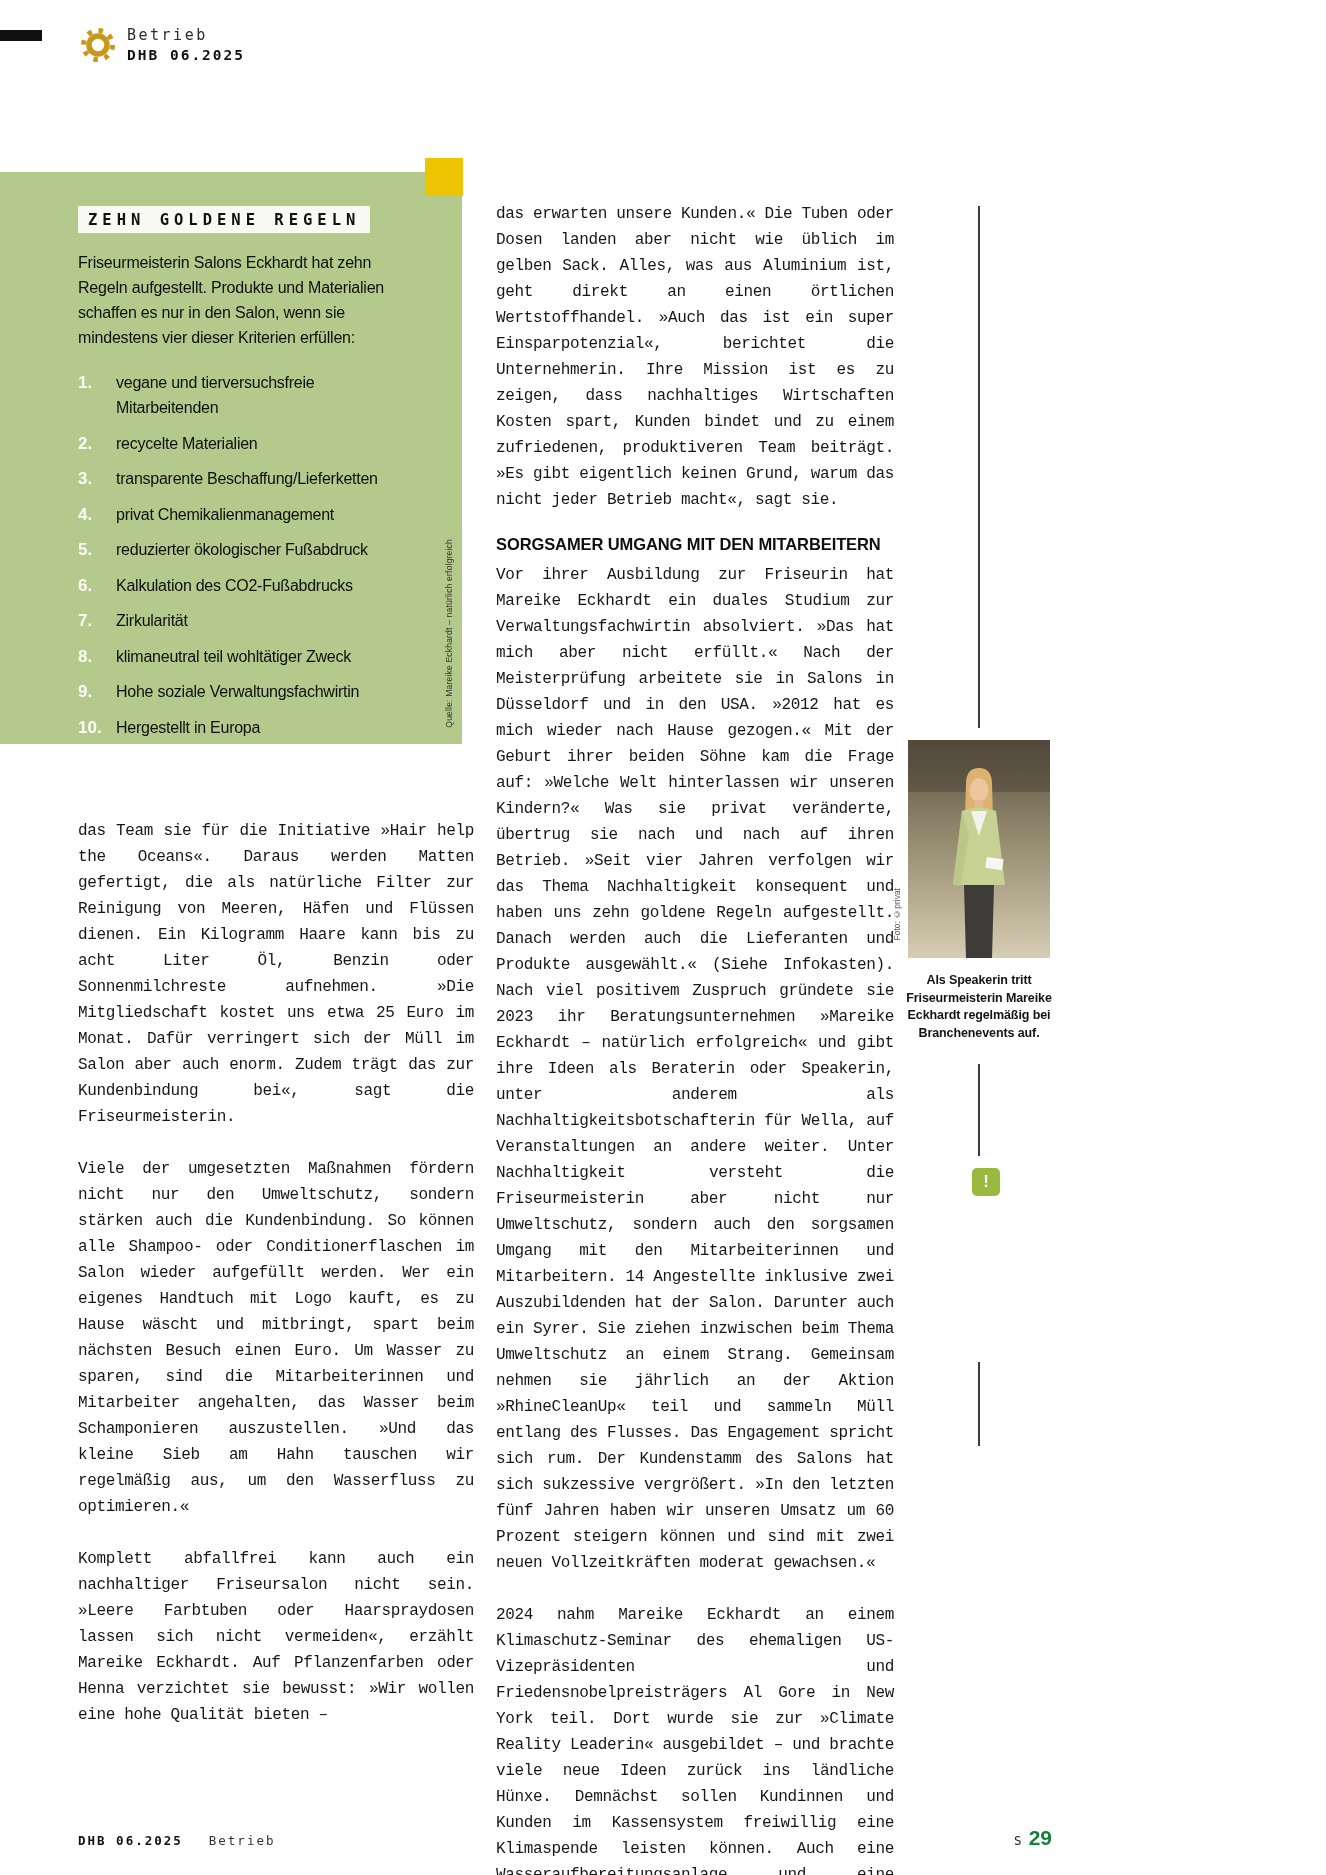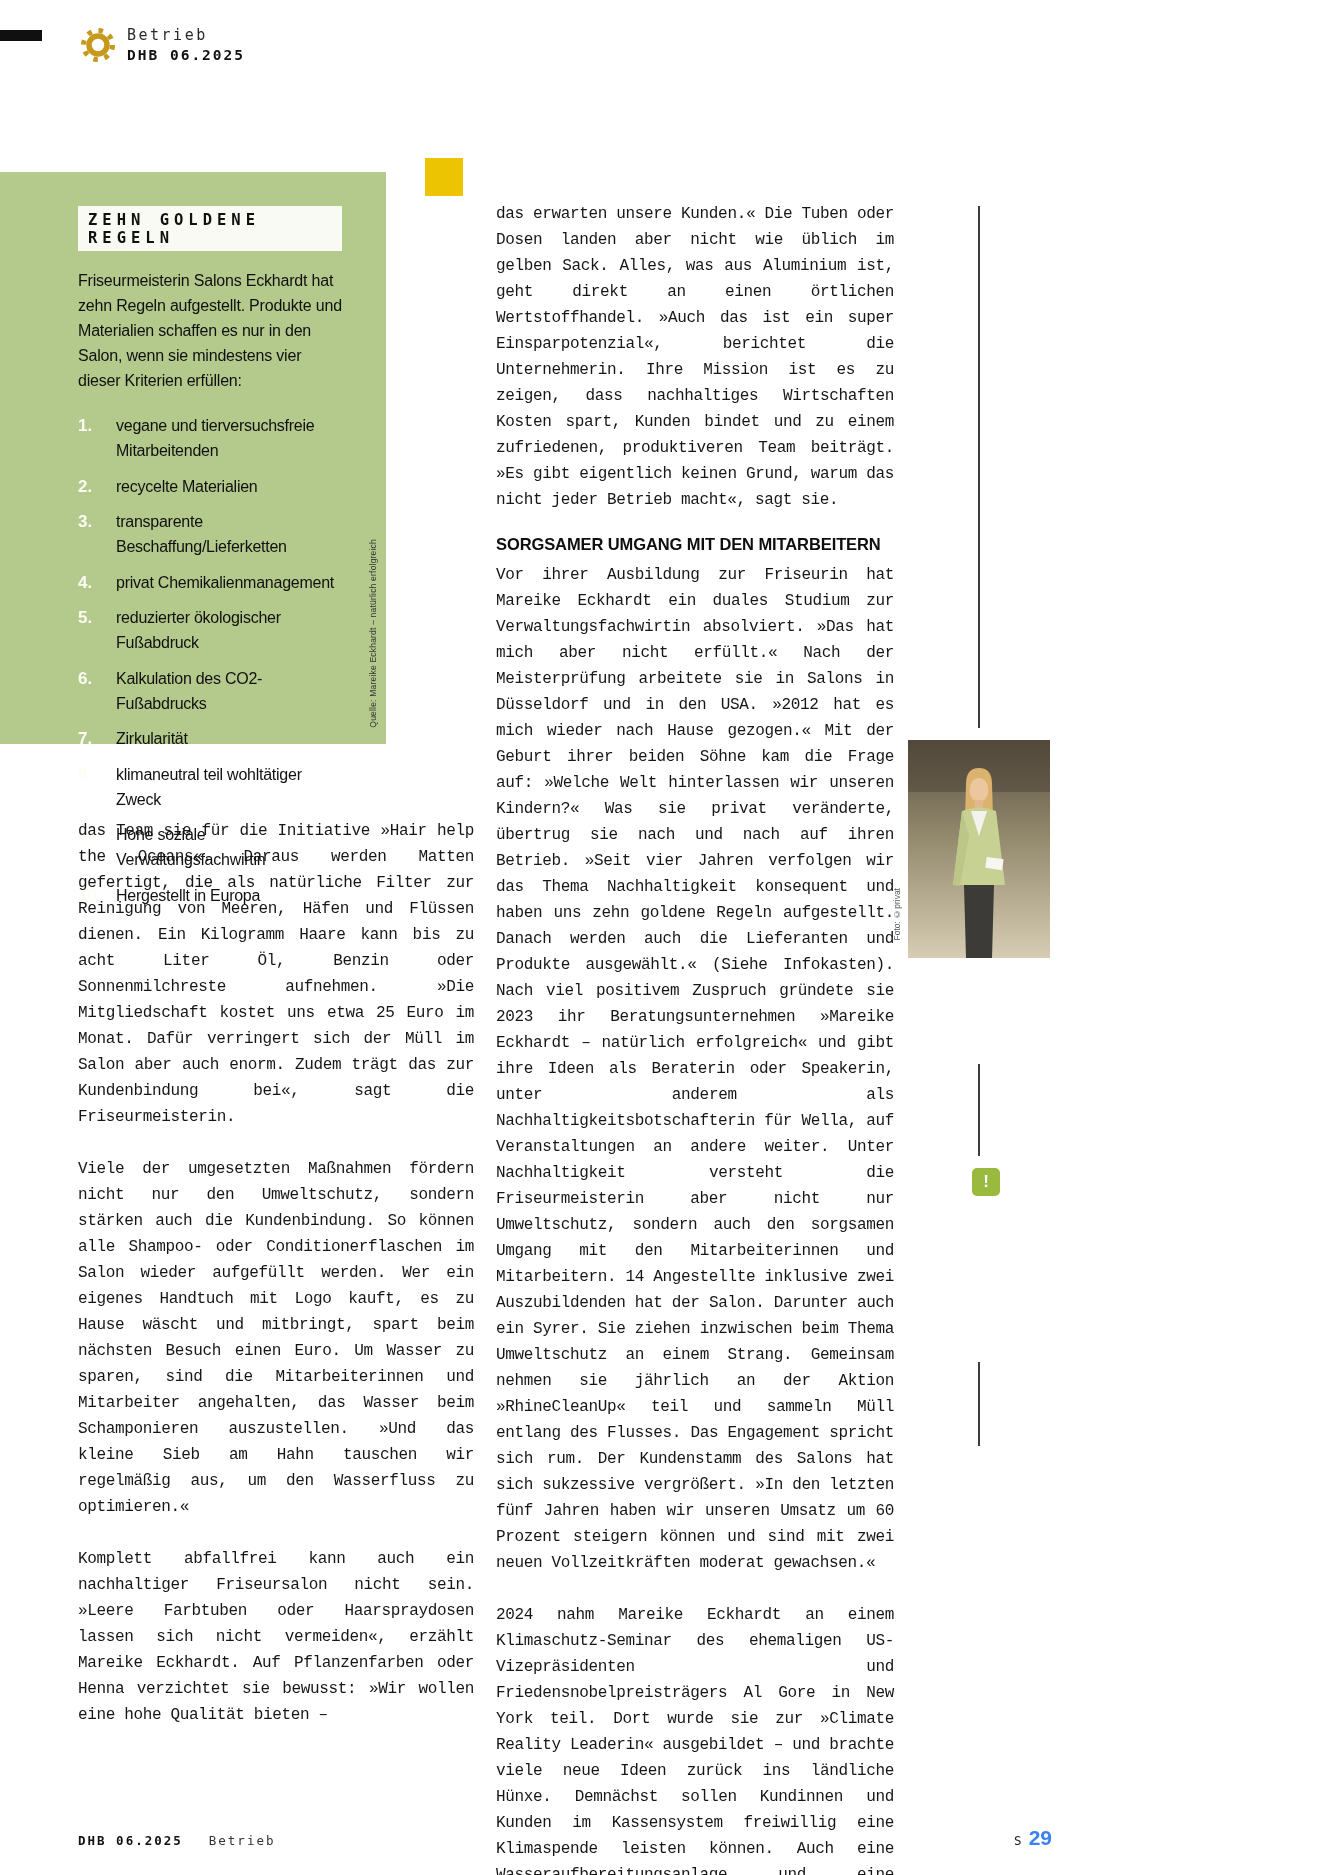--- a/index.html
+++ b/index.html
@@ -10,21 +10,21 @@
   }
 
   
   .notch { position:absolute; left:0; top:30px; width:42px; height:11px; background:#101010; }
   .header { position:absolute; left:78px; top:24px; display:flex; align-items:flex-start; gap:9px; }
   .header-text { display:flex; flex-direction:column; gap:3px; padding-top:2px; }
   .header-section { font-family:"DejaVu Sans Mono", monospace; font-size:15px; letter-spacing:2.5px; color:#2a2a2a; }
   .header-issue { font-family:"DejaVu Sans Mono", monospace; font-weight:bold; font-size:14.5px; letter-spacing:2px; color:#111; }
 
   
-  .green-box { position:absolute; left:0; top:172px; width:386px; height:572px; background:#b4c98c; padding:34px 44px 30px 78px; }
+  .green-box { position:absolute; left:0; top:172px; width:462px; height:572px; background:#b4c98c; padding:34px 44px 30px 78px; }
   .yellow-square { position:absolute; left:425px; top:158px; width:38px; height:38px; background:#edc402; }
   .infobox-title { display:inline-block; background:#fafaf5; padding:5px 10px 4px; font-family:"DejaVu Sans Mono", monospace; font-weight:bold; font-size:15.5px; letter-spacing:5px; color:#111; }
   .infobox-intro { margin-top:17px; font-size:16px; line-height:25px; letter-spacing:-0.2px; color:#101010; max-width:330px; }
   .rules { margin-top:20px; }
   .rule-row { display:flex; margin-bottom:10.5px; }
   .rule-num { width:38px; flex:none; font-weight:bold; font-size:17px; color:#fdfdf4; line-height:25px; }
   .rule-text { font-size:16px; letter-spacing:-0.25px; line-height:25px; color:#101010; }
   .infobox-source { position:absolute; right:8px; bottom:16px; writing-mode:vertical-rl; transform:rotate(180deg); font-size:8.5px; color:#333; letter-spacing:0.2px; }
 
   
@@ -45,21 +45,21 @@
   .alert-icon { position:absolute; left:972px; top:1168px; width:28px; height:28px; border-radius:5px; background:#9ab93f; color:#ffffff; font-weight:bold; font-size:17px; display:flex; align-items:center; justify-content:center; }
   .pullquote { position:absolute; left:896px; top:1206px; width:168px; font-family:"DejaVu Sans Mono", monospace; font-size:13px; line-height:23.5px; color:#3f3f3f; text-align:center; }
 
   
   .footer { position:absolute; left:78px; top:1826px; width:974px; display:flex; justify-content:space-between; align-items:baseline; }
   .footer-left { display:flex; gap:26px; align-items:baseline; font-family:"DejaVu Sans Mono", monospace; font-size:12.5px; letter-spacing:2px; }
   .footer-issue { font-weight:bold; color:#111; }
   .footer-section { color:#333; }
   .footer-page { display:flex; align-items:baseline; gap:7px; }
   .footer-page-prefix { font-family:"DejaVu Sans Mono", monospace; font-size:12.5px; color:#222; }
-  .footer-page-number { font-weight:bold; font-size:21px; color:#3b82f6;text-align:right; }
+  .footer-page-number { font-weight:bold; font-size:21px; color:#15803d;text-align:right; }
 </style>
 </head>
 <body>
 
 <div class="page">
 
   <div class="notch"></div>
 
   <div class="header">
     <span>
@@ -155,20 +155,21 @@
       <ellipse cx="71" cy="50" rx="9.5" ry="12" fill="#ecc69c"></ellipse>
       <rect x="67" y="60" width="8" height="11" fill="#e2b88e"></rect>
       <path d="M54 71 Q71 64 88 71 L97 145 L45 145 Z" fill="#c8d194"></path>
       <path d="M63 71 L79 71 L71 96 Z" fill="#f4f2ec"></path>
       <path d="M54 71 L45 145 L52 146 L61 96 Z" fill="#bcc687"></path>
       <rect x="78" y="118" width="17" height="11" fill="#f7f6f2" transform="rotate(8 86 123)"></rect>
       <path d="M56 145 L86 145 L84 218 L58 218 Z" fill="#3c3b38"></path>
     </svg>
   </div>
   <span class="photo-credit">Foto: ©privat</span>
+  <div class="photo-caption">Als Speakerin tritt Friseurmeisterin Mareike Eckhardt regelmäßig bei Branchenevents auf.</div>
 
   <div class="alert-icon">!</div>
 
   <div class="footer">
     <div class="footer-left">
       <span class="footer-issue">DHB 06.2025</span>
       <span class="footer-section">Betrieb</span>
     </div>
     <div class="footer-page">
       <span class="footer-page-prefix">S</span>

